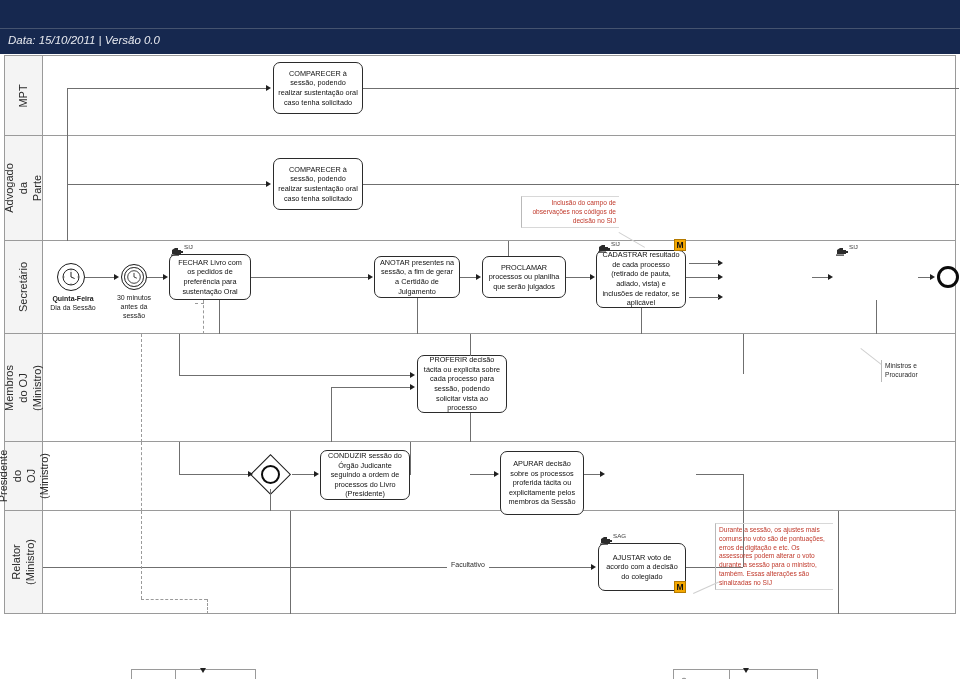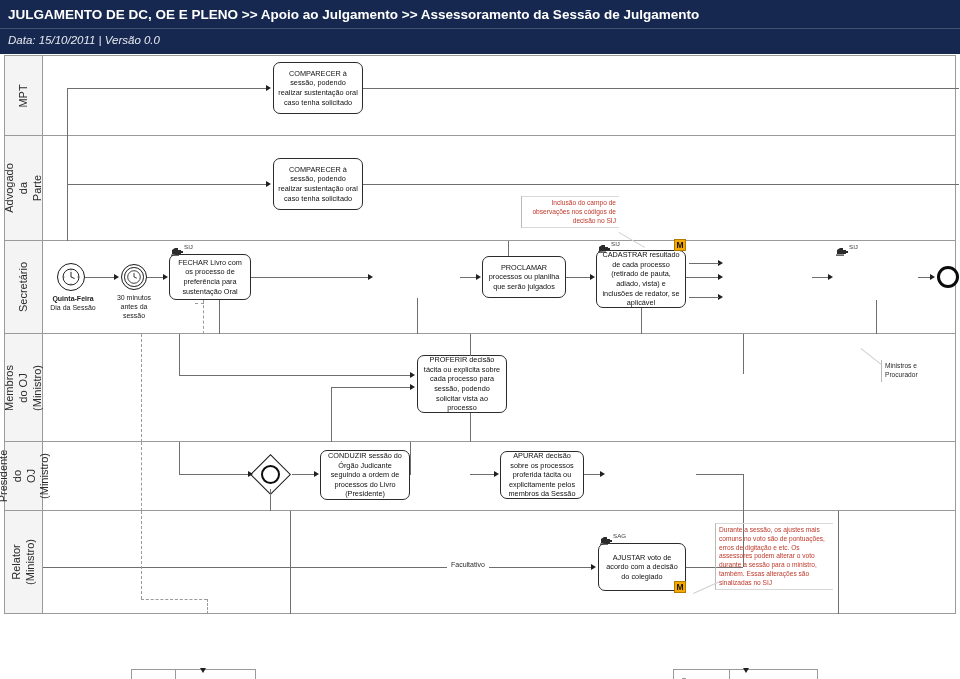--- a/index.html
+++ b/index.html
@@ -176,21 +176,20 @@
     text-align:center; line-height:1.3;
   }
 
   
   #footer-logo { position:absolute; left:8px; top:647px; height:20px; }
 </style>
 </head>
 <body>
 
 <div id="header">
-  <div id="header-title">JULGAMENTO DE DC, OE E PLENO &gt;&gt; Apoio ao Julgamento &gt;&gt; Assessoramento da Sessão de Julgamento</div>
   <div id="header-rule"></div>
   <div id="header-sub">Data: 15/10/2011 | Versão 0.0</div>
 </div>
 
 <div id="canvas">
 
   <div class="lane first" style="top:0px; height:81px;">
     <div class="lane-hdr">
       <span style="white-space:pre-line">MPT</span>
     </div>
@@ -252,33 +251,34 @@
           <line x1="10" y1="10" x2="13.8" y2="11.6" stroke="#1a1a1a" stroke-width="1.1"></line>
         </svg>
       </div>
       <div class="ev-label" style="left:63px; top:52px; width:56px;">30 minutos</div>
       <div class="ev-label" style="left:63px; top:61px; width:56px;">antes da</div>
       <div class="ev-label" style="left:63px; top:70px; width:56px;">sessão</div>
 
       <div class="h" style="left:104px; top:36px; width:18px;"></div>
       <div class="arr" style="left:120px; top:32.5px;"></div>
 
-      <div class="task" style="left:126px; top:13px; width:82px; height:46px;">FECHAR Livro com os processo de preferência para sustentação Oral</div>
+      <div class="task" style="left:126px; top:13px; width:82px; height:46px;">FECHAR Livro com os pedidos de preferência para sustentação Oral</div>
       <div class="sysicon" style="left:128px; top:2px;">
         <svg width="13" height="10" viewBox="0 0 13 10">
           <path d="M1 7 L1 3 L4 1 L7 1 L7 3 L10 3 L10 7 Z" fill="#2b2b2b"></path>
           <rect x="9" y="4" width="3" height="2" fill="#2b2b2b"></rect>
           <rect x="0" y="7.5" width="8" height="1.2" fill="#2b2b2b"></rect>
         </svg>
       </div>
       <div class="syscode" style="left:141px; top:2px;">SIJ</div>
 
       <div class="h" style="left:208px; top:36px; width:118px;"></div>
       <div class="arr" style="left:325px; top:32.5px;"></div>
 
+      <div class="task" style="left:331px; top:15px; width:86px; height:42px;">ANOTAR presentes na sessão, a fim de gerar a Certidão de Julgamento</div>
       <div class="h" style="left:417px; top:36px; width:18px;"></div>
       <div class="arr" style="left:433px; top:32.5px;"></div>
 
       <div class="task" style="left:439px; top:15px; width:84px; height:42px;">PROCLAMAR processos ou planilha que serão julgados</div>
       <div class="h" style="left:523px; top:36px; width:26px;"></div>
       <div class="arr" style="left:547px; top:32.5px;"></div>
 
       <div class="task" style="left:553px; top:9px; width:90px; height:58px;">CADASTRAR resultado de cada processo (retirado de pauta, adiado, vista) e inclusões de redator, se aplicável</div>
       <div class="sysicon" style="left:555px; top:-1px;">
         <svg width="13" height="10" viewBox="0 0 13 10">
@@ -368,21 +368,21 @@
 
       <div class="h" style="left:249px; top:32px; width:24px;"></div>
       <div class="arr" style="left:271px; top:28.5px;"></div>
 
       <div class="task" style="left:277px; top:8px; width:90px; height:50px;">CONDUZIR sessão do Órgão Judicante seguindo a ordem de processos do Livro (Presidente)</div>
       <div class="v" style="left:367px; top:0px; height:32px;"></div>
       <div class="h" style="left:367px; top:32px; width:1px;"></div>
 
       <div class="h" style="left:427px; top:32px; width:26px;"></div>
       <div class="arr" style="left:451px; top:28.5px;"></div>
-      <div class="task" style="left:457px; top:9px; width:84px; height:48px;">APURAR decisão sobre os processos proferida tácita ou explicitamente pelos membros da Sessão</div>
+      <div class="task" style="left:457px; top:9px; width:84px; height:64px;">APURAR decisão sobre os processos proferida tácita ou explicitamente pelos membros da Sessão</div>
 
       <div class="h" style="left:541px; top:32px; width:18px;"></div>
       <div class="arr" style="left:557px; top:28.5px;"></div>
       <div class="h" style="left:653px; top:32px; width:47px;"></div>
 
       <div class="v" style="left:227px; top:47px; height:22px;"></div>
       <div class="dv" style="left:98px; top:0px; height:69px;"></div>
       <div class="v" style="left:700px; top:32px; height:37px;"></div>
     </div>
   </div>

